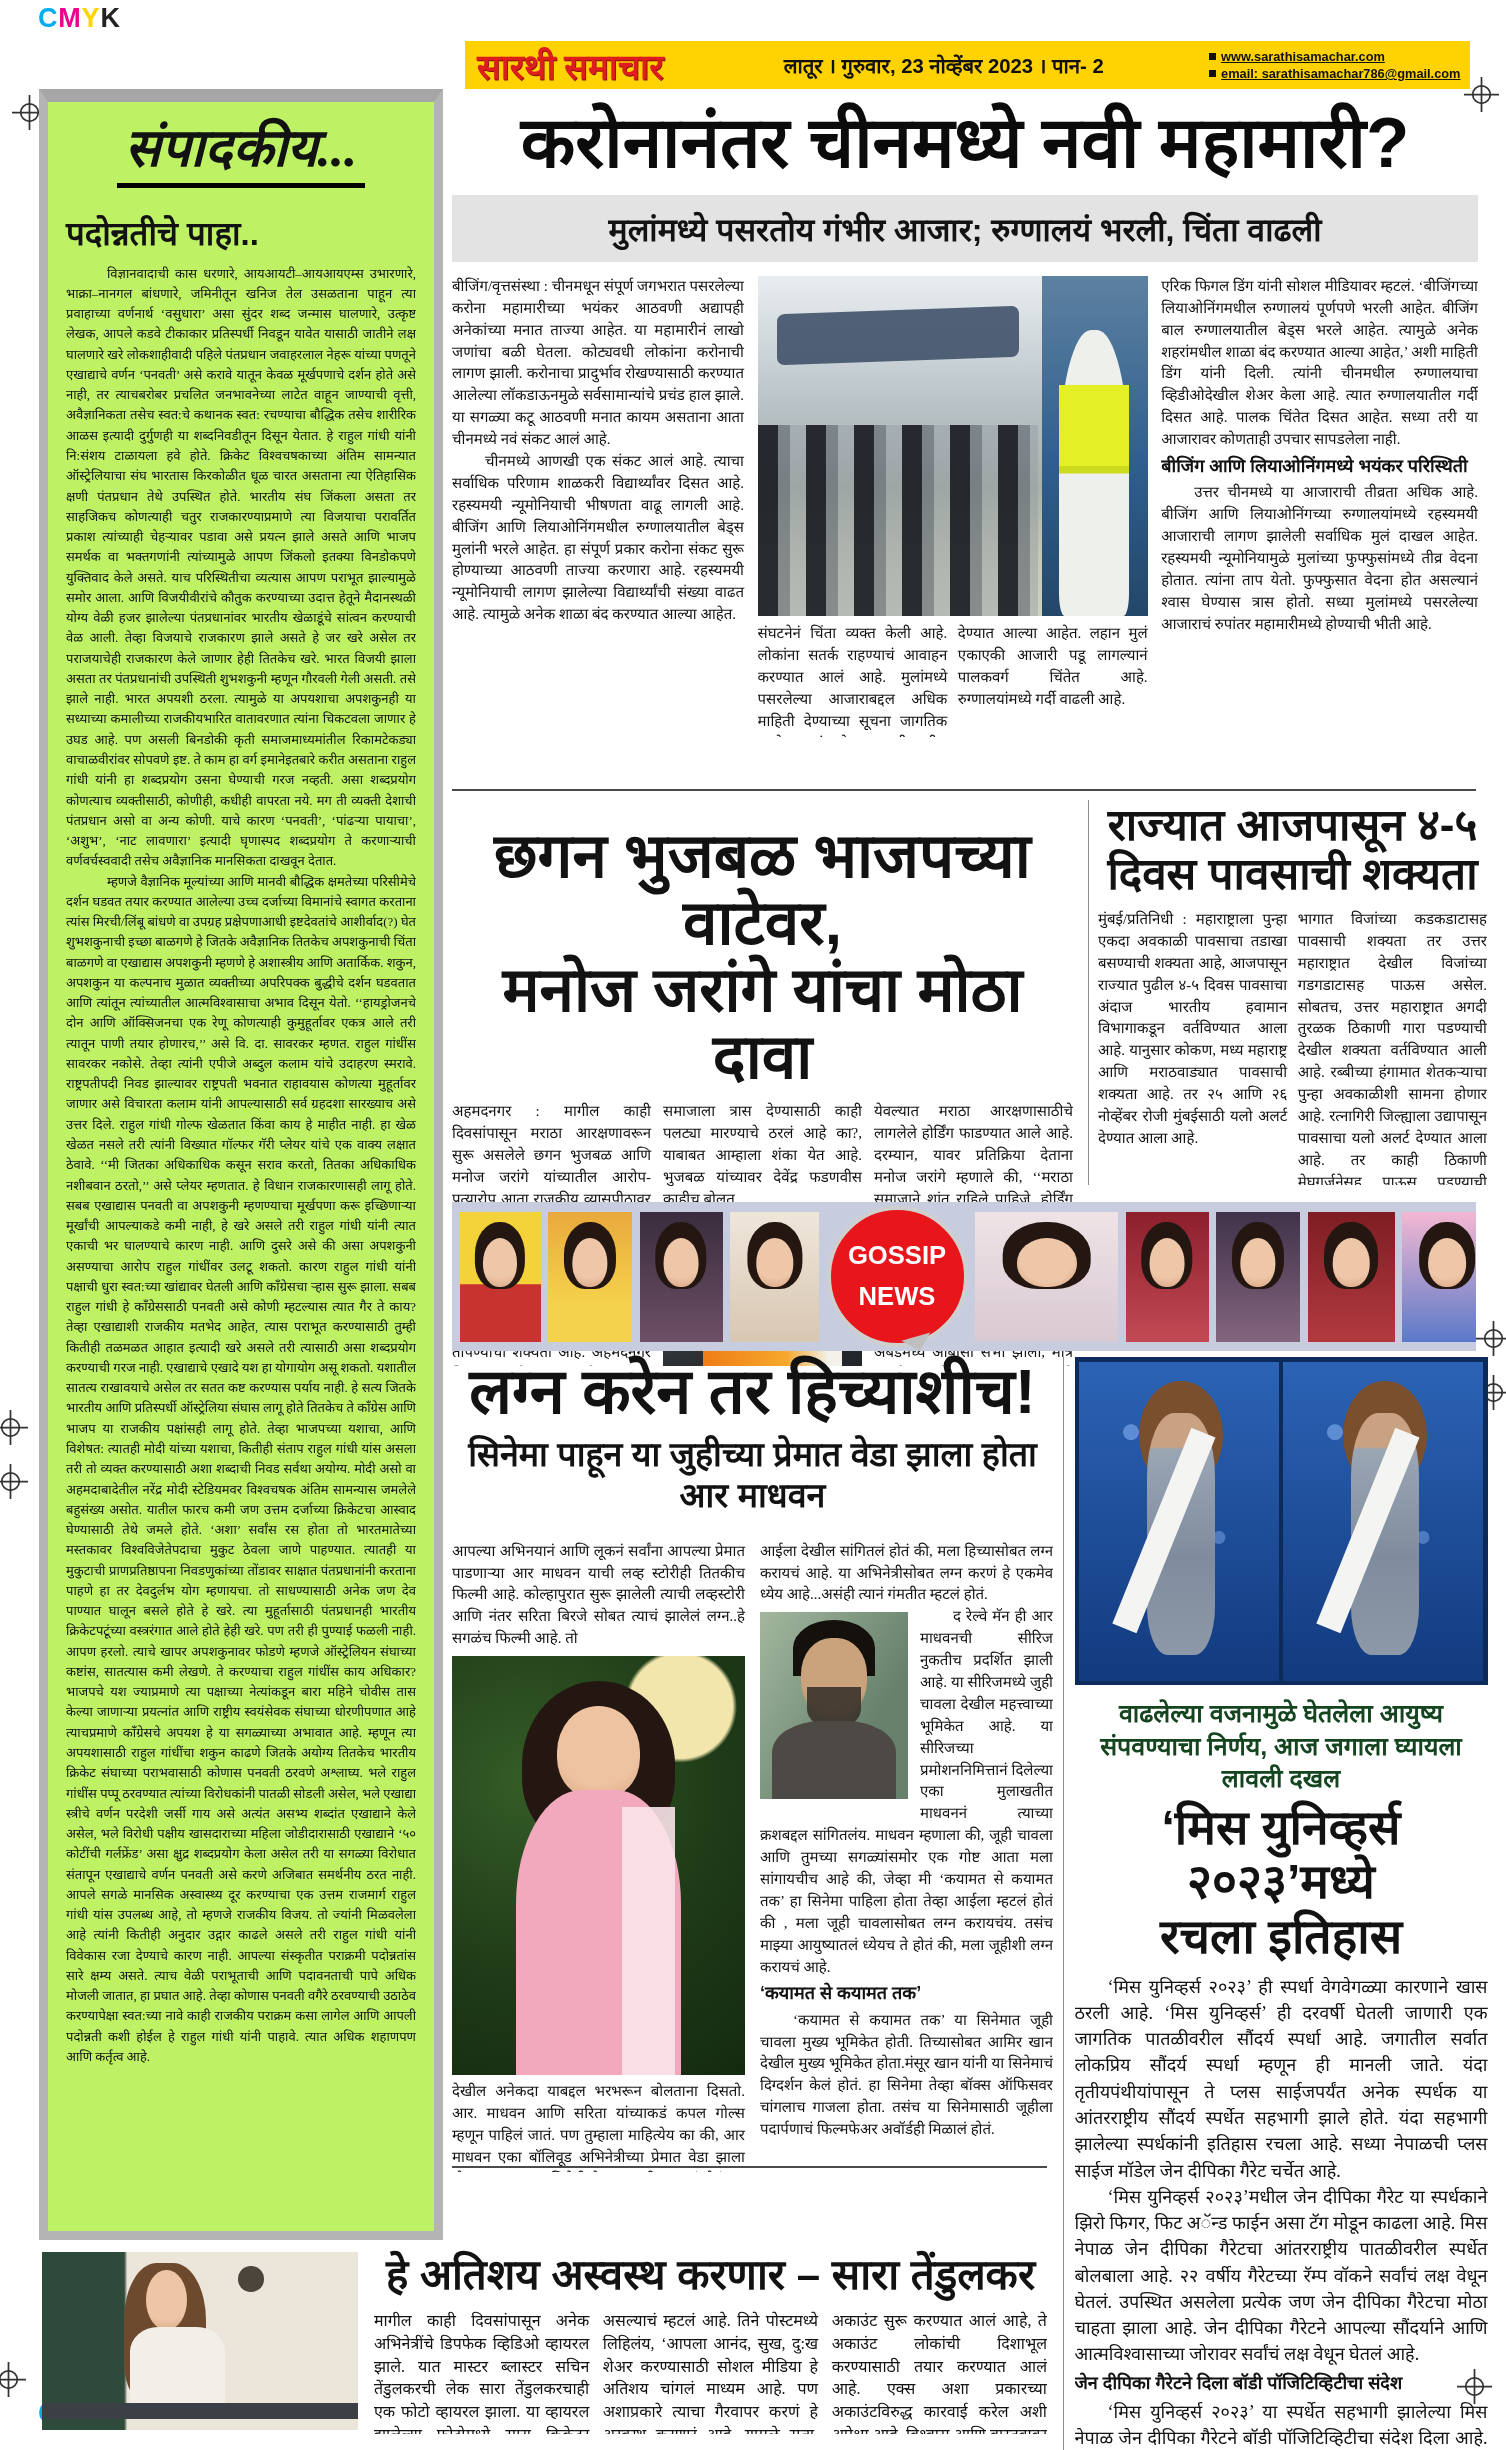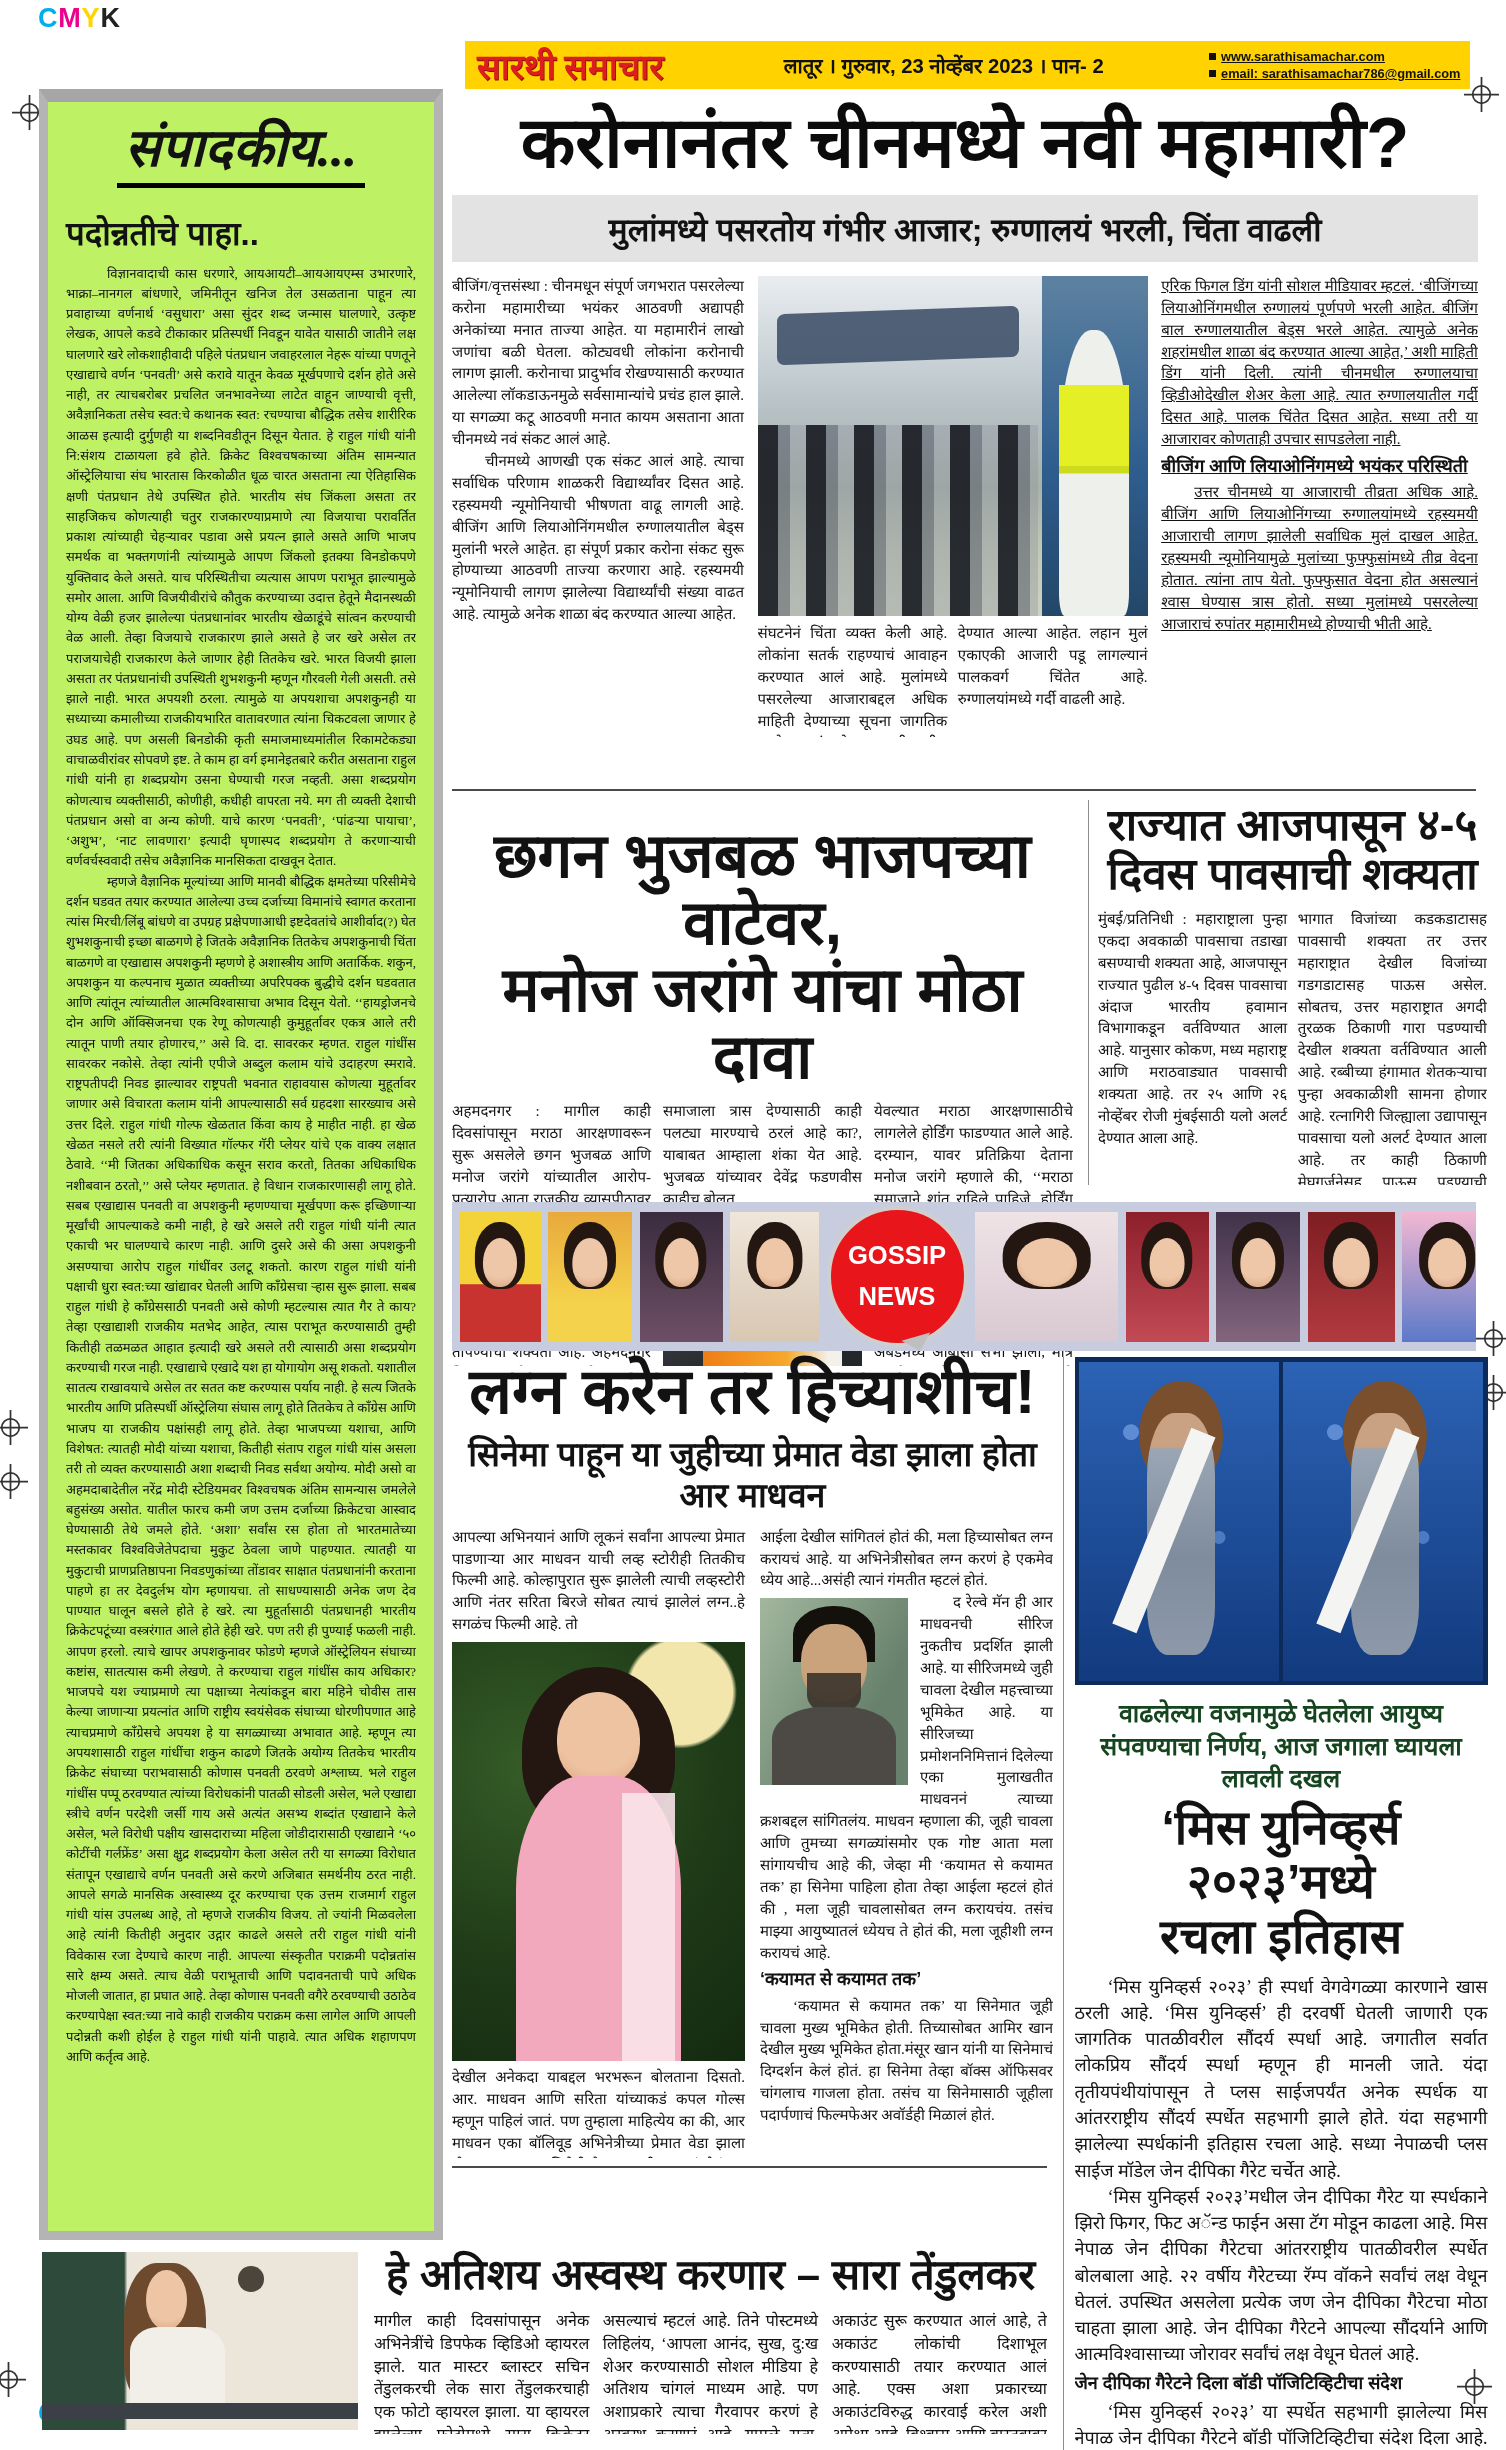--- a/index.html
+++ b/index.html
@@ -54,21 +54,21 @@
   .china-photo .crowd{position:absolute;bottom:0;left:0;width:72%;height:56%;
      background:repeating-linear-gradient(90deg, rgba(26,29,35,.92) 0 19.6px, rgba(88,94,106,.6) 19.6px 32px, rgba(142,148,160,.38) 32px 48px);}
   .china-photo .ppe{position:absolute;top:0;bottom:0;right:0;width:27%;
      background:linear-gradient(180deg,#5d81a0,#2f5e8f 55%,#234768);}
   .china-photo .suit{position:absolute;left:16%;top:16%;width:66%;bottom:0;background:#eef0ec;
      border-radius:46% 46% 8% 8%;}
   .china-photo .vest{position:absolute;left:16%;top:32%;width:66%;height:24%;background:#e4ef25;
      box-shadow:0 7.5px 0 #cddb1e;}
   .china-minis{display:flex;gap:10.5px;margin-top:7.5px;flex:1;overflow:hidden;}
   .china-minis > div{flex:1;}
-  .china-c4{flex:1;overflow:hidden;text-decoration:underline;}
+  .china-c4{flex:1;overflow:hidden;}
 
   .hrule{background:#4a4a4a;}
 
   
   .jarange{left:452px;top:800px;width:621px;}
   .jarange-h{font:800 62px/1.08 "Liberation Sans", sans-serif;text-align:center;margin-top:23px;}
   .jarange-cols{display:flex;gap:12px;margin-top:10.5px;height:265px;overflow:hidden;}
   .jarange-cols > div{flex:1;}
   .jarange-photo{height:179px;margin:4.5px 0;position:relative;overflow:hidden;
      background:linear-gradient(160deg,#565c63,#23262a 75%);}
@@ -110,21 +110,21 @@
   .gcircle{width:133px;height:133px;flex:none;position:relative;background:#e8151b;border-radius:50%;
      border:4.5px solid #cfcfcf;display:flex;flex-direction:column;align-items:center;justify-content:center;
      color:#fff;font:900 25.6px/1.08 "Liberation Sans", sans-serif;z-index:2;gap:13px;}
   .gcircle::after{content:"";position:absolute;bottom:-22.6px;left:56%;border:15px solid transparent;
      border-top-color:#bfbfbf;transform:rotate(-16deg);}
 
   
   .madhavan{left:452px;top:1357px;width:601px;}
   .mad-h{font:800 63px/1.08 "Liberation Sans", sans-serif;text-align:center;}
   .mad-sub{font:700 34px/1.2 "Liberation Sans", sans-serif;text-align:center;margin-top:9px;}
-  .mad-cols{display:flex;gap:15px;margin-top:11px;height:631px;overflow:hidden;}
+  .mad-cols{display:flex;gap:15px;margin-top:25px;height:631px;overflow:hidden;}
   .mad-cols > div{flex:1;}
   .juhi-photo{height:419px;margin:6px 0;position:relative;overflow:hidden;
      background:radial-gradient(circle at 78% 12%, #f3e6ad 0 12%, transparent 13%),
                 radial-gradient(circle at 25% 30%, #355c27, #1e3a17 55%, #142a10);}
   .juhi-photo .hairq{position:absolute;left:24%;top:6%;width:52%;height:40%;background:#241610;
      border-radius:50% 50% 42% 42%;}
   .juhi-photo .faceq{position:absolute;left:36%;top:12%;width:28%;height:22%;
      background:radial-gradient(circle at 50% 40%, #eec3a2 60%, #d9a57f);border-radius:50% 50% 45% 45%;}
   .juhi-photo .dressq{position:absolute;left:22%;top:32%;width:56%;bottom:0;background:#f2a9bd;
      border-radius:40% 40% 0 0;}

